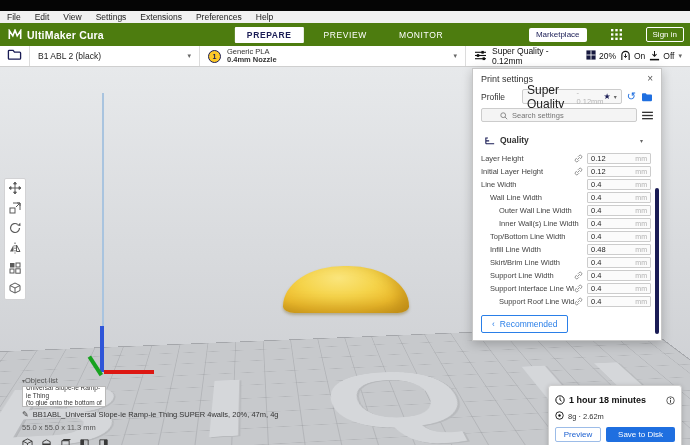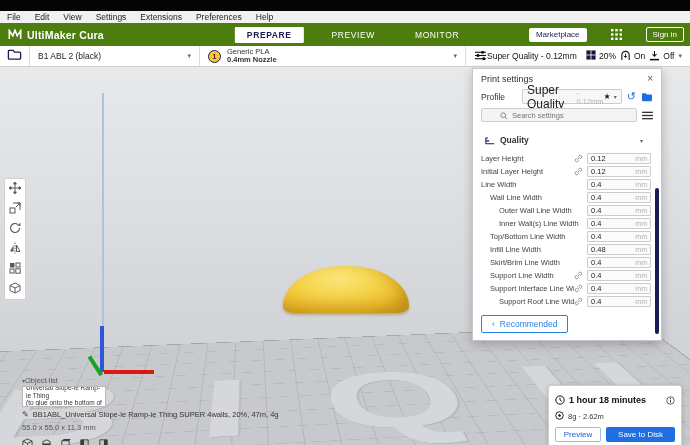--- a/index.html
+++ b/index.html
@@ -9,21 +9,21 @@
 
   
   #osbar { position:absolute; left:0; top:0; width:690px; height:11px; background:#050505; }
   #menubar { position:absolute; left:0; top:11px; width:690px; height:12px; background:#f1f1f1;
              display:flex; align-items:center; gap:14px; padding-left:7px; font-size:8.5px; color:#222; }
   .menu-item { cursor:default; }
   #topbar { position:absolute; left:0; top:23px; width:690px; height:23px; background:#4d7c0f;
             display:flex; align-items:center; color:#fff; }
   .brand { display:flex; align-items:center; gap:5px; padding-left:8px; }
   .brand-name { font-size:10.5px; font-weight:bold; letter-spacing:.2px; }
-  .stage-tabs { position:absolute; left:50%; transform:translateX(-50%); display:flex; gap:16px; align-items:center;margin-left:8px; }
+  .stage-tabs { position:absolute; left:50%; transform:translateX(-50%); display:flex; gap:8px; align-items:center; }
   .stage-tab { font-size:8.5px; letter-spacing:.6px; color:#fff; background:transparent; border:none;
                padding:3px 12px; font-family:inherit; cursor:pointer; }
   .stage-tab.active { background:#fff; color:#1a1c55; font-weight:bold; border-radius:1px; }
   .header-right { position:absolute; right:6px; top:0; height:23px; display:flex; align-items:center; gap:24px; }
   .mkt-btn { background:#fff; color:#1a1c55; font-size:8px; border:none; border-radius:2px;
              padding:2.5px 7px; font-family:inherit; cursor:pointer; }
   .grid-ic { display:flex; }
   .signin-btn { background:transparent; color:#fff; font-size:8px; border:1px solid #fff; border-radius:2px;
                 padding:2px 6px; font-family:inherit; cursor:pointer; }
 
@@ -33,21 +33,21 @@
   .openfile { width:30px; display:flex; align-items:center; justify-content:center;
               background:#fff; border:none; border-right:1px solid #dcdcdc; cursor:pointer; }
   .seg { display:flex; align-items:center; border-right:1px solid #dcdcdc; cursor:pointer; }
   .seg.printer { width:170px; padding:0 8px; font-size:8.5px; color:#222; }
   .seg.material { width:266px; padding:0 8px; }
   .seg .chev { margin-left:auto; color:#666; font-size:7px; }
   .badge { width:13px; height:13px; border-radius:50%; background:#fdc927; border:1.5px solid #1a1c55;
            color:#1a1c55; font-size:7px; font-weight:bold; display:flex; align-items:center; justify-content:center; }
   .mat-text { margin-left:6px; line-height:1.12; font-size:7.5px; color:#333; display:flex; flex-direction:column; }
   .mat-text b { font-size:7.5px; }
-  .seg.summary { flex:1; padding:0 8px; font-size:8.5px; color:#111; border-right:none; }
+  .seg.summary { flex:1; padding:0 8px; gap:5px; font-size:8.5px; color:#111; border-right:none; }
   .summary-right { margin-left:auto; display:flex; align-items:center; gap:4px; }
   .sum-item { display:flex; align-items:center; gap:3px; }
 
   
   #viewport { position:absolute; left:0; top:67px; width:690px; height:378px;
               background:linear-gradient(#e7e9eb, #c9cbcf); overflow:hidden; }
   .plate-wrap { position:absolute; left:-75px; top:130px; width:840px; height:440px;
                 transform:perspective(760px) rotateX(63deg) rotateZ(-6.5deg); transform-origin:50% 50%; }
   .plate { position:absolute; inset:0; background:#c7c9cc;
            background-image:

